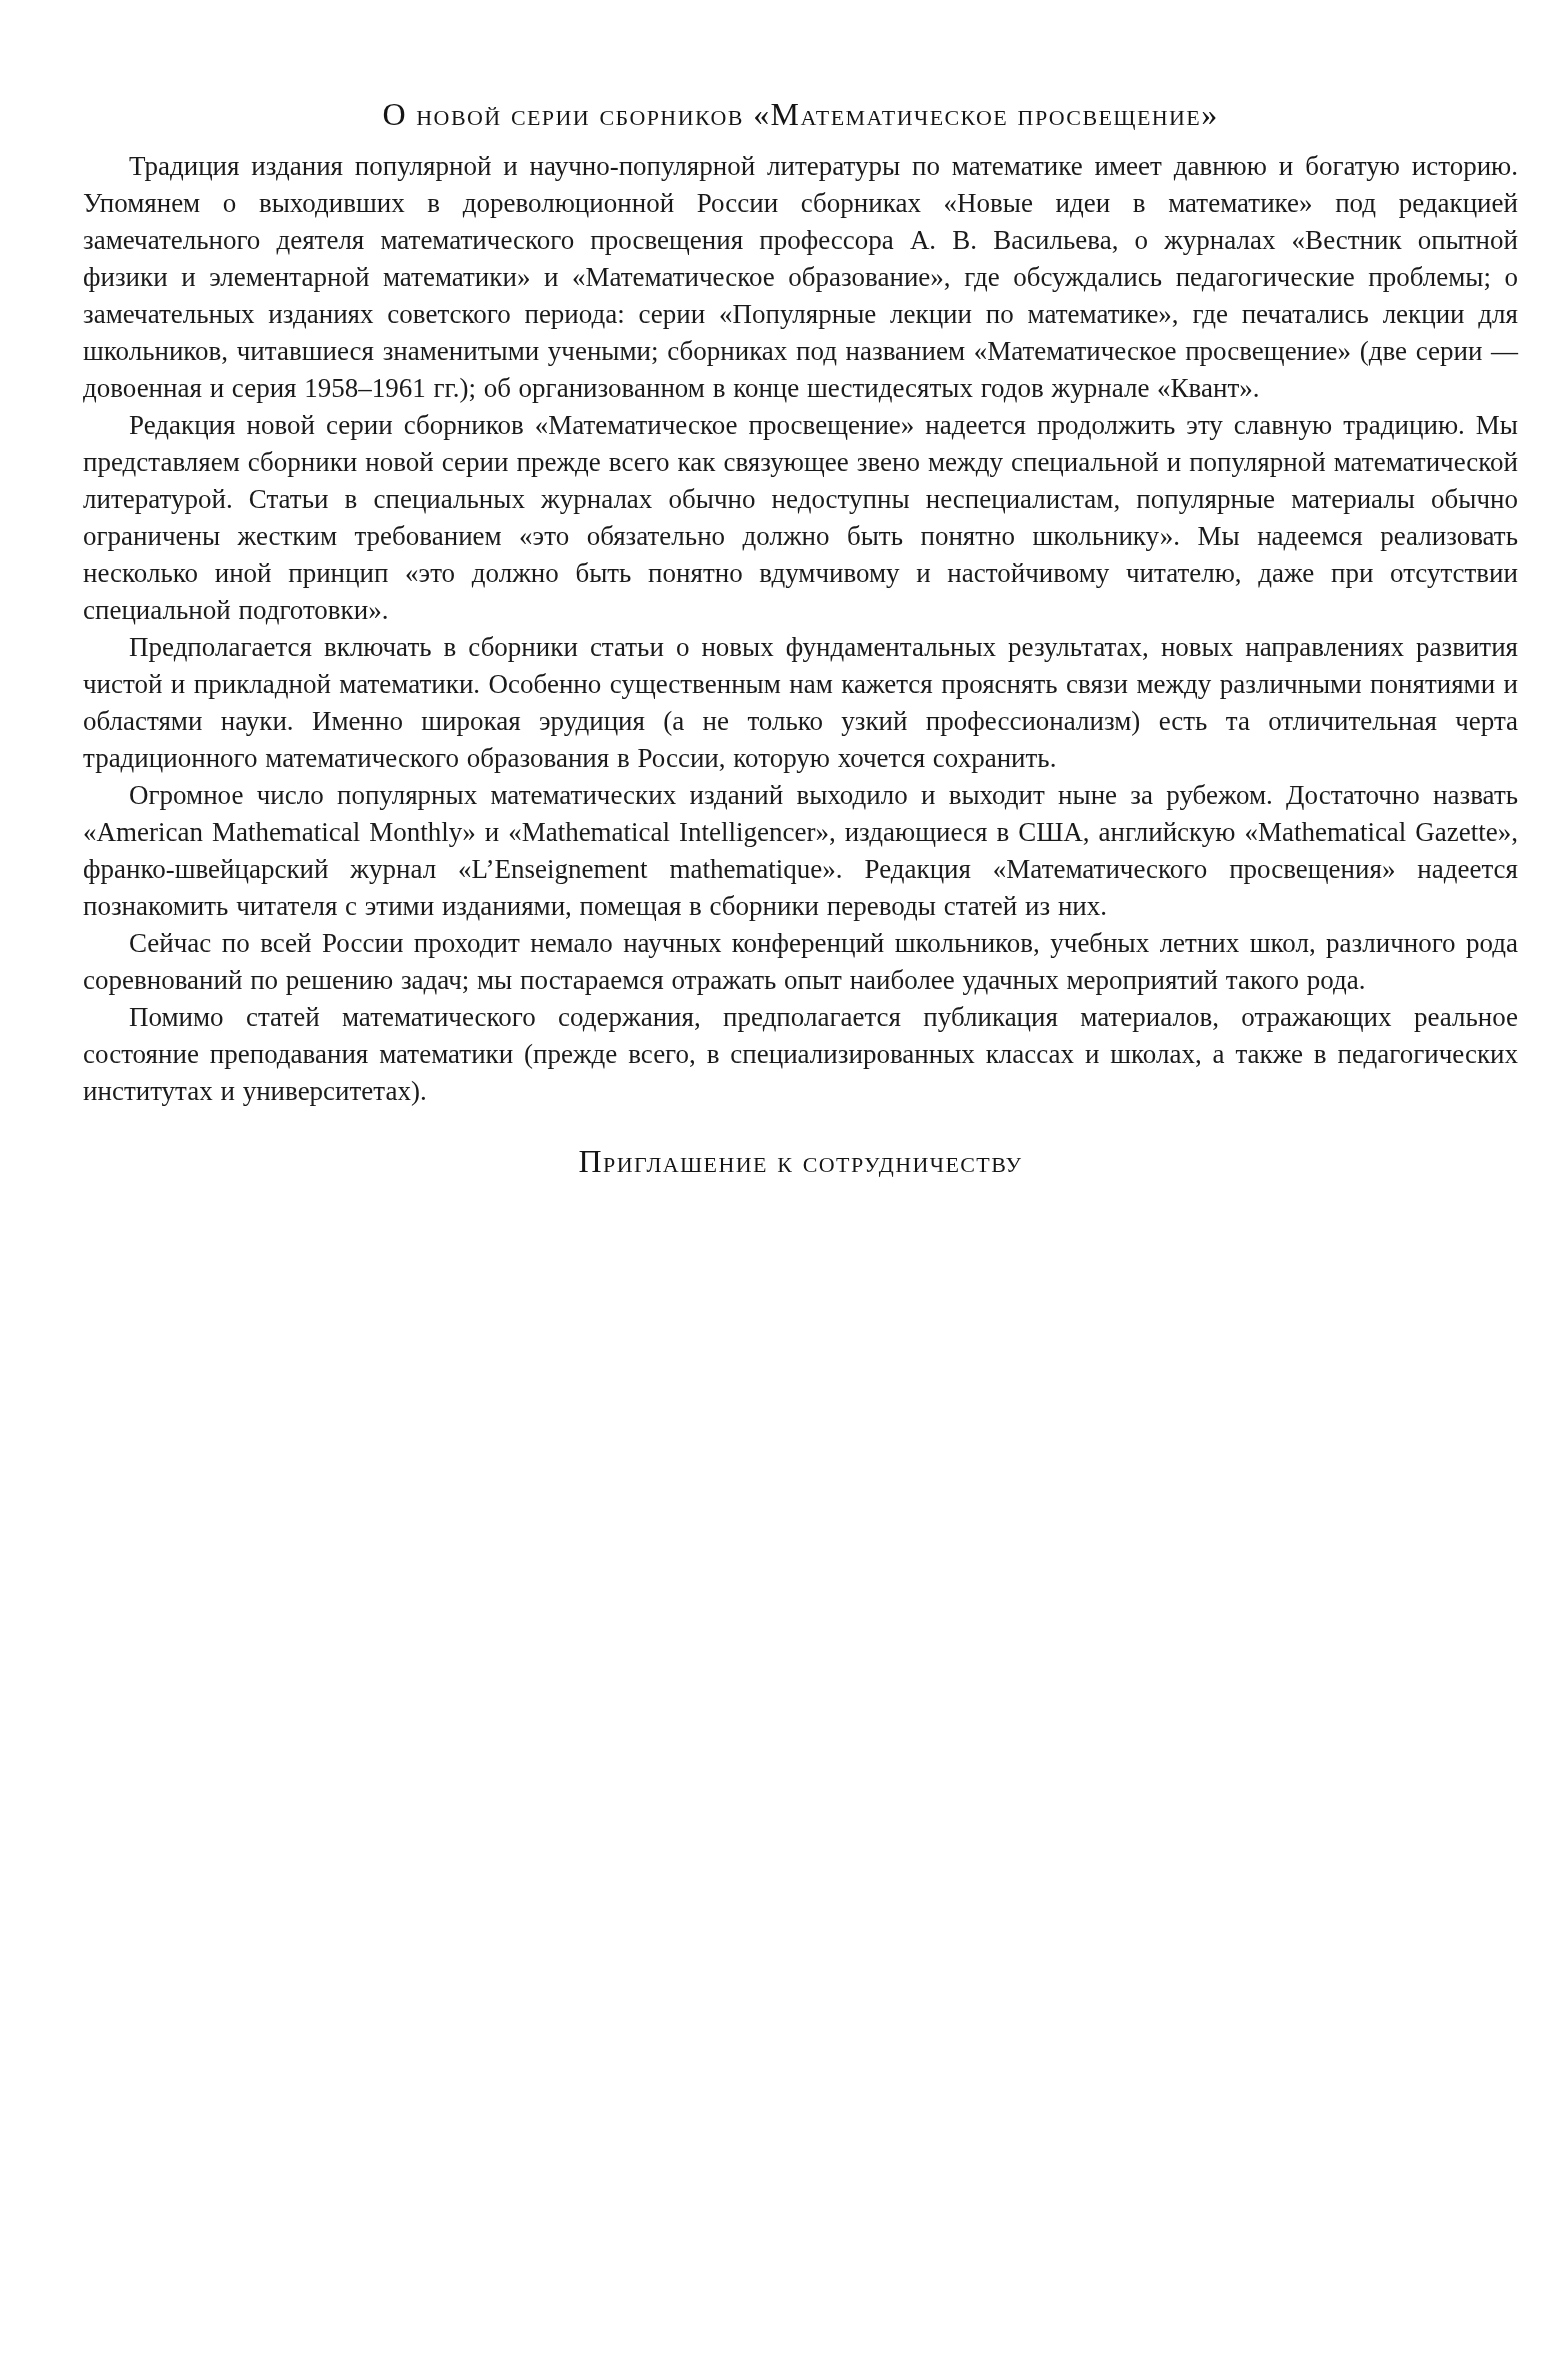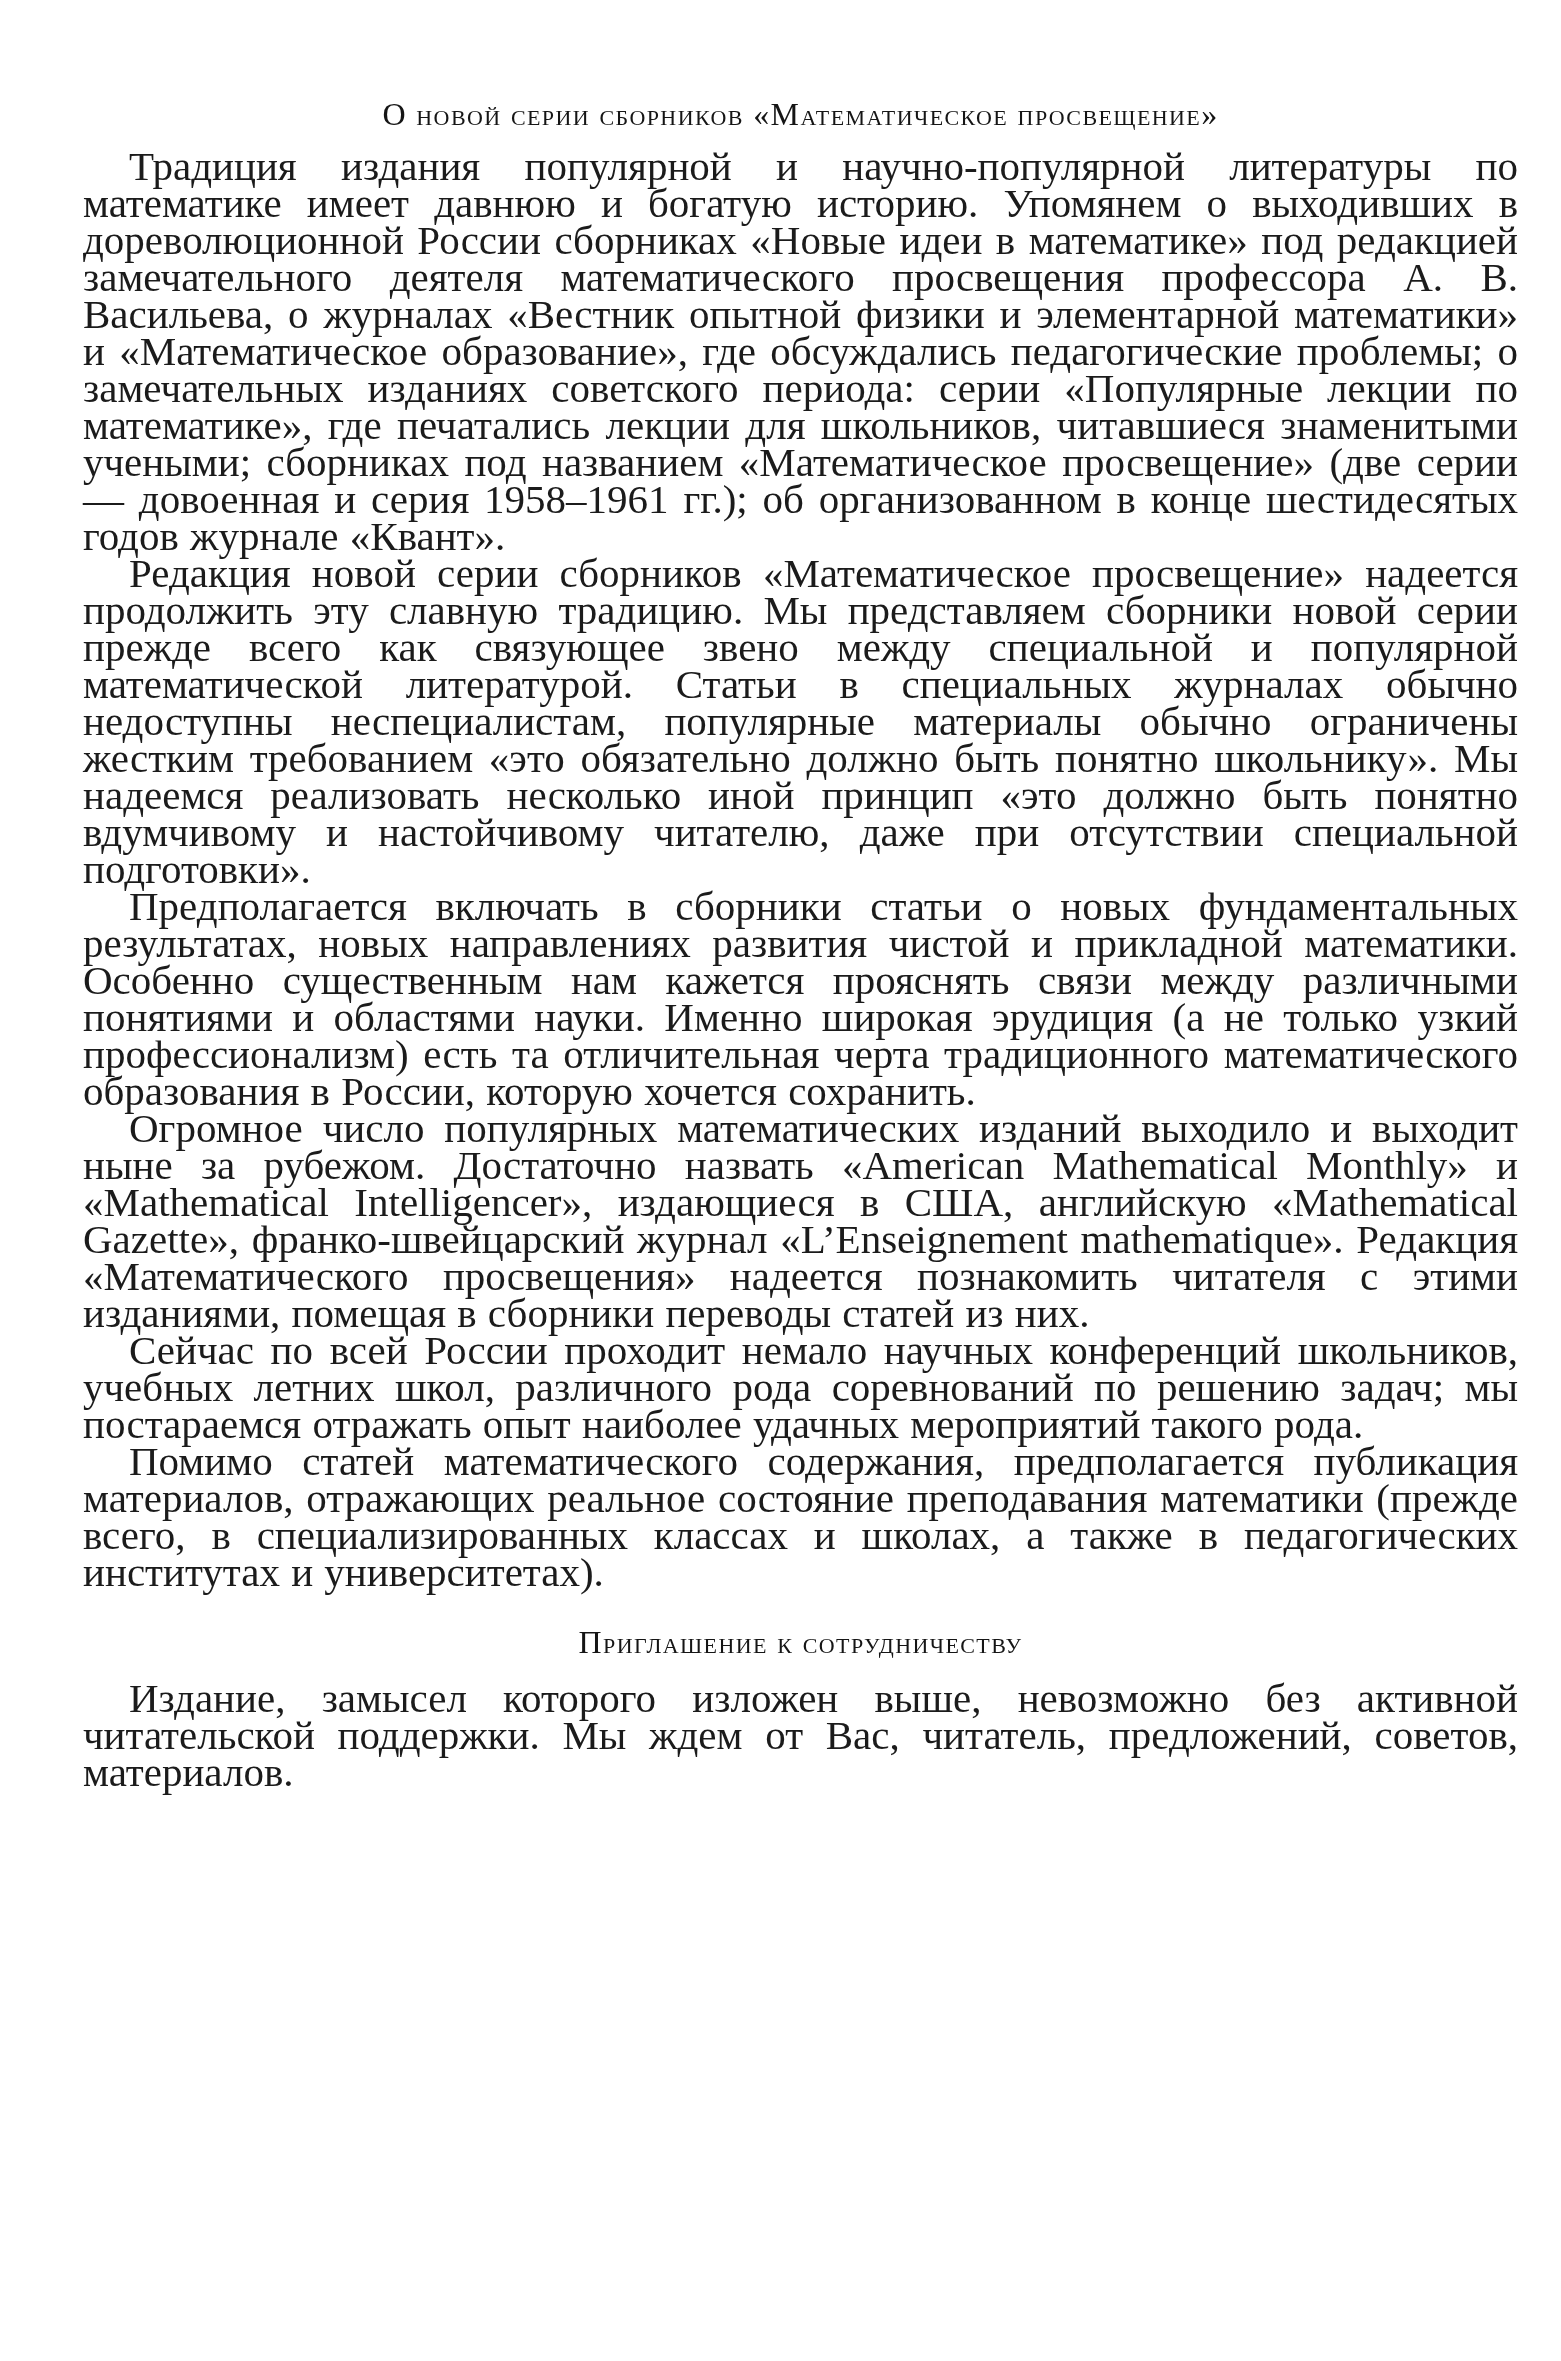--- a/index.html
+++ b/index.html
@@ -26,21 +26,21 @@
     font-variant: small-caps;
     letter-spacing: 1.4px;
     margin: 0 0 15.4px 0;
     color: #151515;
   }
   .heading-2 {
     margin-top: 33px;
     margin-bottom: 19px;
   }
   .para {
-    font-size: 41px;
+    font-size: 27px;
     line-height: 37px;
     text-align: justify;
     text-indent: 46px;
     margin: 0;
     word-spacing: 1px;
   }
 </style>
 </head>
 <body>
 
@@ -55,16 +55,15 @@
   <p class="para">Предполагается включать в сборники статьи о новых фундаментальных результатах, новых направлениях развития чистой и прикладной математики. Особенно существенным нам кажется прояснять связи между различными понятиями и областями науки. Именно широкая эрудиция (а не только узкий профессионализм) есть та отличительная черта традиционного математического образования в России, которую хочется сохранить.</p>
 
   <p class="para">Огромное число популярных математических изданий выходило и выходит ныне за рубежом. Достаточно назвать «American Mathematical Monthly» и «Mathematical Intelligencer», издающиеся в США, английскую «Mathematical Gazette», франко-швейцарский журнал «L’Enseignement mathematique». Редакция «Математического просвещения» надеется познакомить читателя с этими изданиями, помещая в сборники переводы статей из них.</p>
 
   <p class="para">Сейчас по всей России проходит немало научных конференций школьников, учебных летних школ, различного рода соревнований по решению задач; мы постараемся отражать опыт наиболее удачных мероприятий такого рода.</p>
 
   <p class="para">Помимо статей математического содержания, предполагается публикация материалов, отражающих реальное состояние преподавания математики (прежде всего, в специализированных классах и школах, а также в педагогических институтах и университетах).</p>
 
   <h2 class="heading heading-2">Приглашение к сотрудничеству</h2>
 
-  <p class="para">Издание, замысел которого изложен выше, невозможно без активной читательской поддержки. Мы ждем от Вас, читатель, предложений, советов, материалов.</p>
 
 </div>
 
 
 </body></html>

